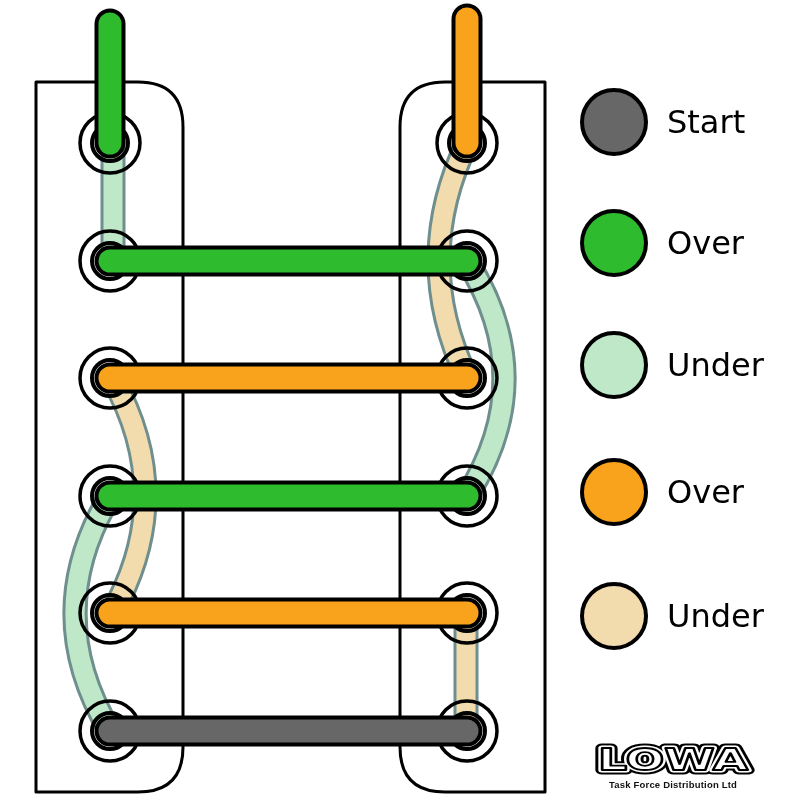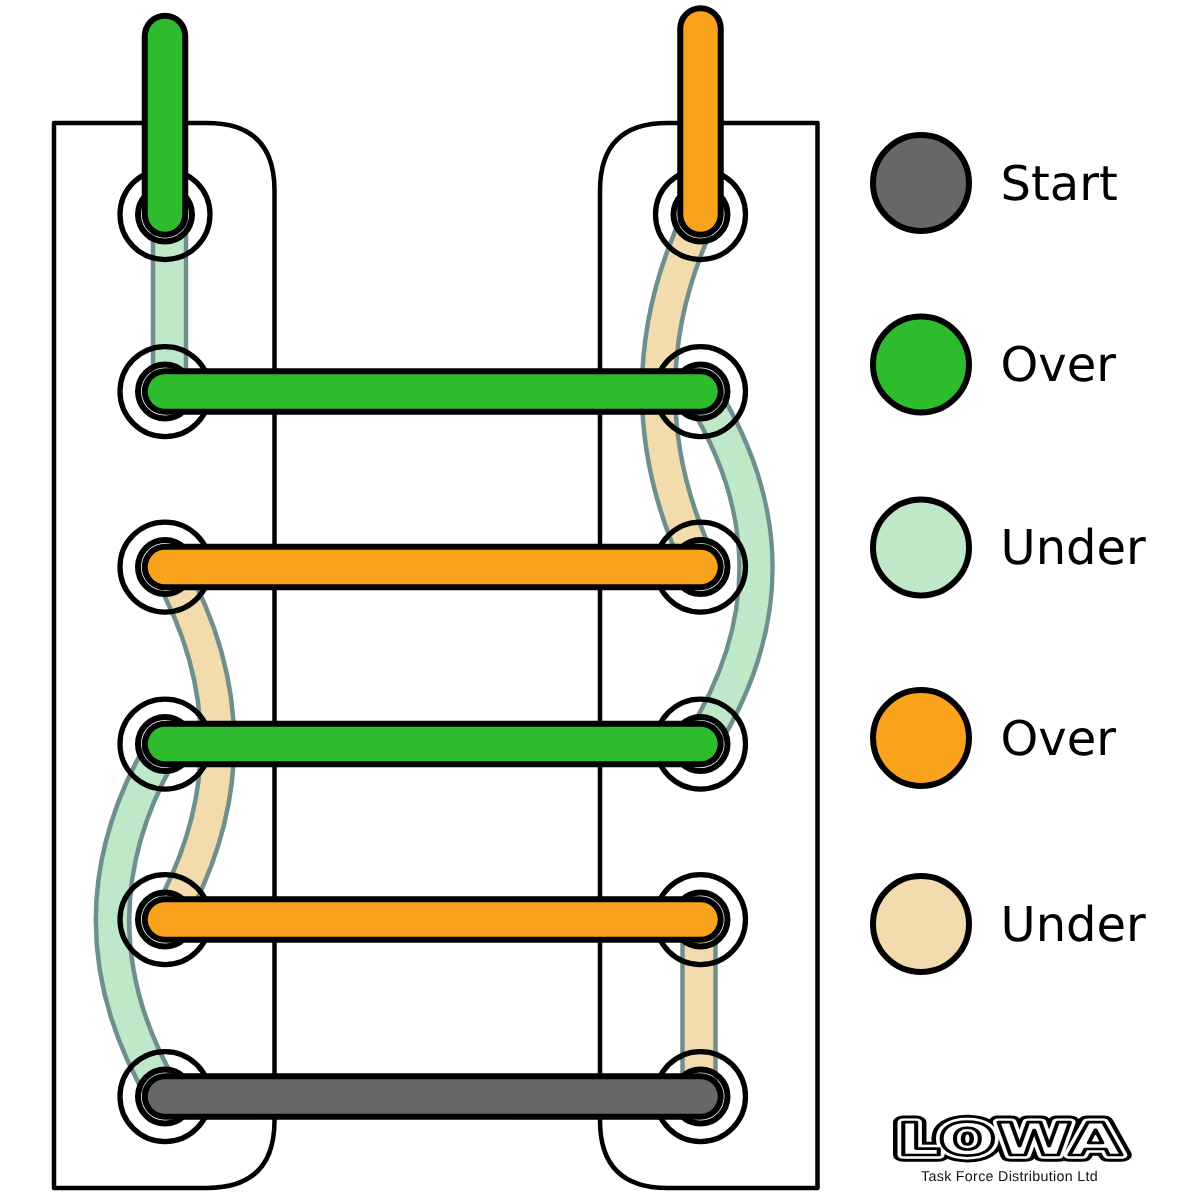--- a/index.html
+++ b/index.html
@@ -12,21 +12,21 @@
   .legend-swatch{width:68px;height:68px;border:4px solid #000;border-radius:50%;
                  box-sizing:border-box;flex:0 0 auto;}
   .legend-label{font-size:32px;color:#000;margin-left:19px;white-space:nowrap;}
   
   .logo{position:absolute;left:586px;top:742px;width:174px;text-align:center;}
   .logo-t{font-family:"DejaVu Sans",sans-serif;font-weight:bold;font-size:30px;
           stroke-linejoin:round;}
   .logo-t.l1{stroke:#000;stroke-width:9;fill:#000;}
   .logo-t.l2{stroke:#fff;stroke-width:5;fill:#fff;}
   .logo-t.l3{fill:#fff;stroke:#000;stroke-width:1.8;}
-  .logo-tagline{font-family:"Liberation Sans",sans-serif;font-weight:normal;font-size:9.5px;
+  .logo-tagline{font-family:"Liberation Sans",sans-serif;font-weight:bold;font-size:9.5px;
                 letter-spacing:0.2px;color:#111;margin-top:-4px;white-space:nowrap;}
 </style>
 </head>
 <body>
 
 <div id="stage">
 
   <svg id="shoe-svg" width="800" height="800" viewBox="0 0 800 800">
       <path d="M 36 792 L 36 82 L 138 82 Q 183 82 183 127 L 183 747 Q 183 792 138 792 Z" fill="#ffffff" stroke="#000000" stroke-width="3" stroke-linejoin="round"></path>
       <path d="M 545 792 L 545 82 L 445 82 Q 400 82 400 127 L 400 747 Q 400 792 445 792 Z" fill="#ffffff" stroke="#000000" stroke-width="3" stroke-linejoin="round"></path>

